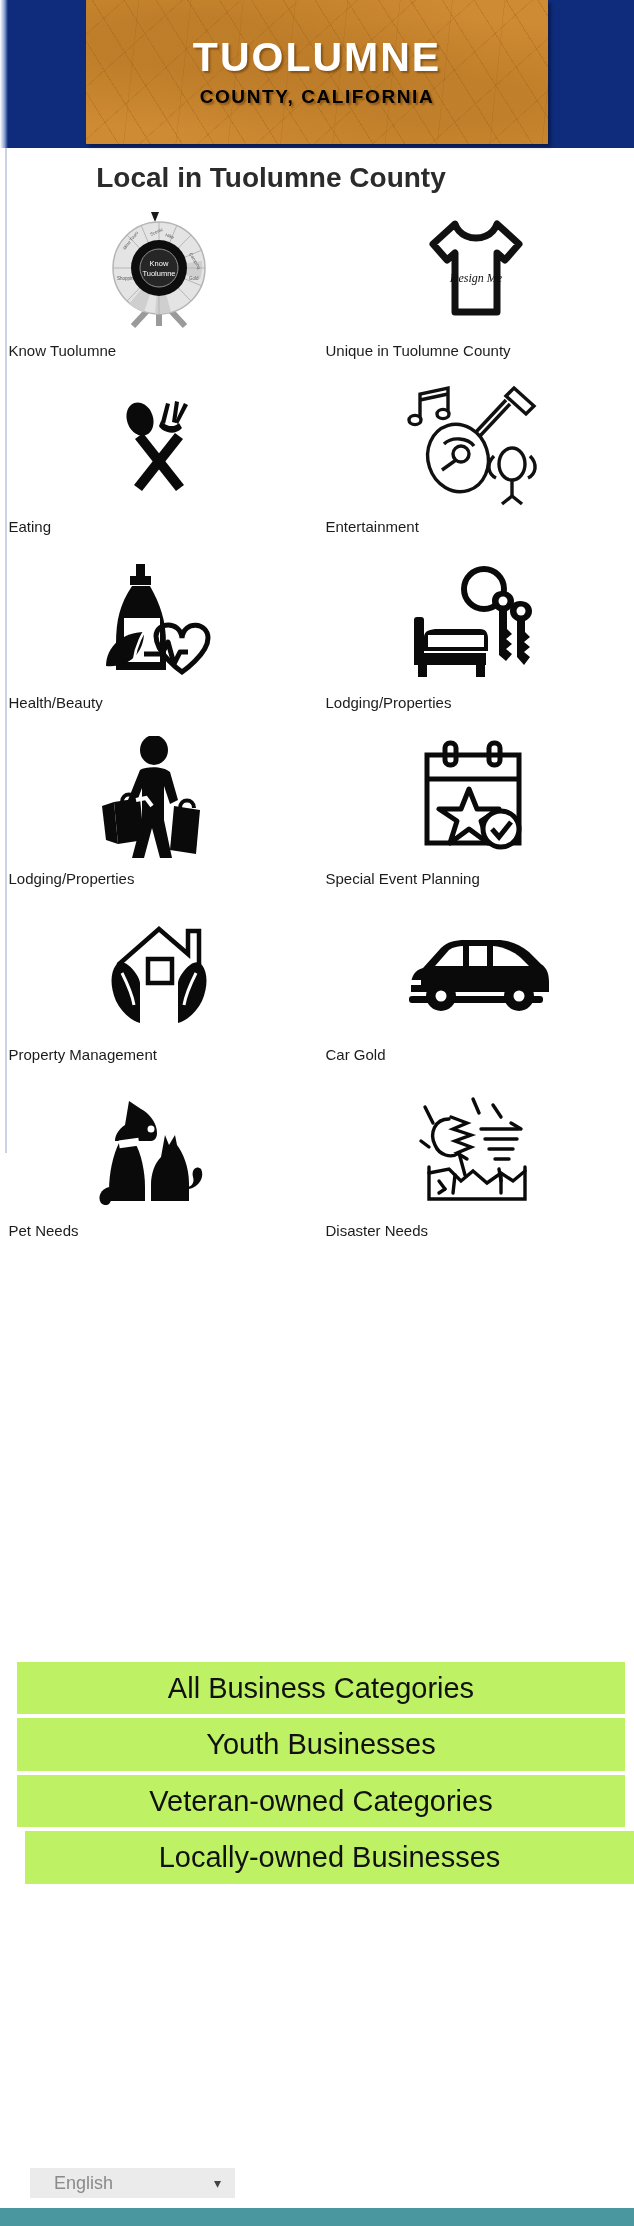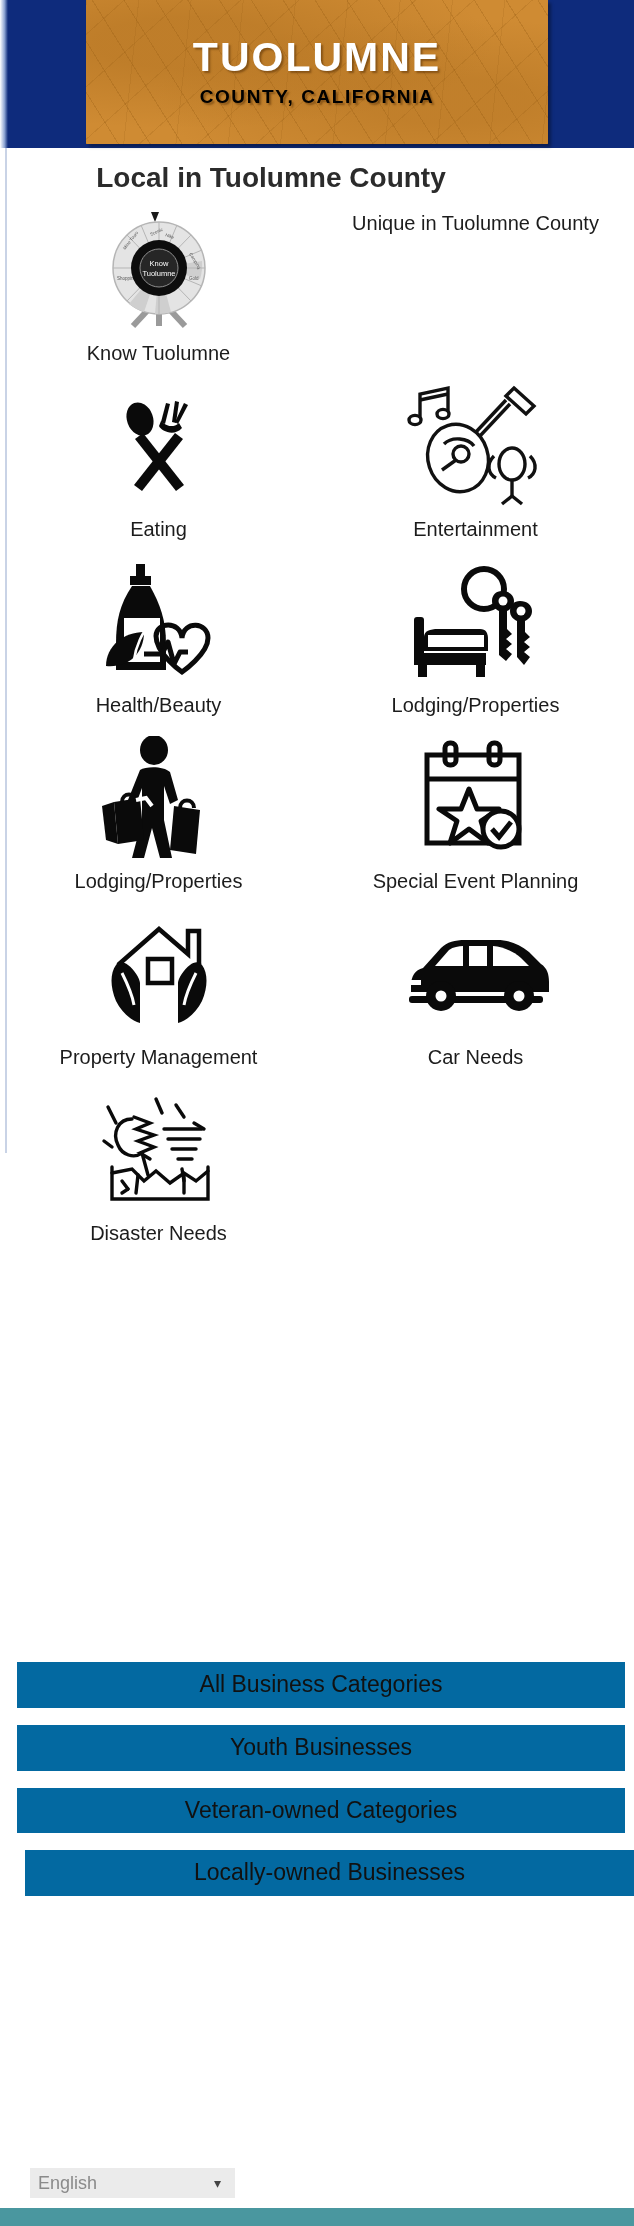--- a/index.html
+++ b/index.html
@@ -79,52 +79,52 @@
     width: 317px;
     display: flex; flex-direction: column;
     align-items: center;
   }
   .cell-icon {
     height: 130px; width: 100%;
     display: flex; align-items: center; justify-content: center;
   }
   .cell-icon svg { display: block; }
   .cell-label {
-    font-size: 20px; color: #1c1c1c;
-    text-align: center; line-height: 1.28;
+    font-size: 15px; color: #1c1c1c;
+    text-align: left; line-height: 1.28;
     width: 300px; padding-top: 6px;
     min-height: 46px;
   }
 
   
   .buttons { position: absolute; left: 0; top: 1662px; width: 634px; }
   .cat-button {
-    background: #0369a1;
+    background: #bef264;
     color: #111111;
-    font-size: 23px;
+    font-size: 29px;
     text-align: center;
     line-height: 1.12;
     padding: 10px 6px;
-    margin-bottom: 17px;
+    margin-bottom: 4px;
     border: none;
     display: block;
   }
   .cat-button.indent-a { margin-left: 17px; width: 608px; }
   .cat-button.indent-b { margin-left: 25px; width: 609px; }
 
   
   .lang-wrap { position: absolute; left: 30px; top: 2168px; }
   .lang-select {
     width: 205px; height: 30px;
     background: #ebebeb;
     border: none;
     color: #8a8a8a;
     font-size: 18px;
     font-family: "Liberation Sans", sans-serif;
-    padding: 0 8px;
+    padding: 0 24px;
     -webkit-appearance: none; appearance: none;
   }
   .lang-wrap .chev {
     position: absolute; right: 14px; top: 7px;
     pointer-events: none; color: #444; font-size: 14px;
   }
 
   
   .footer-bar {
     position: absolute; left: 0; top: 2208px;
@@ -197,20 +197,27 @@
           <circle cx="60" cy="62" r="28" fill="#0d0d0d"></circle>
           <circle cx="60" cy="62" r="19" fill="#262626" stroke="#8e8e8e" stroke-width="1"></circle>
           <text x="60" y="60" text-anchor="middle" fill="#ffffff" font-size="7.5" font-family="Liberation Sans, sans-serif">Know</text>
           <text x="60" y="70" text-anchor="middle" fill="#ffffff" font-size="7.5" font-family="Liberation Sans, sans-serif">Tuolumne</text>
         </svg>
       </div>
       <div class="cell-label">Know Tuolumne</div>
     </div>
 
     <div class="cell">
+      <div class="cell-icon">
+        <svg width="130" height="120" viewBox="0 0 130 120">
+          <path d="M44 14 L22 34 L36 50 L44 43 L44 102 L86 102 L86 43 L94 50 L108 34 L86 14
+                   C86 14 82 28 65 28 C48 28 44 14 44 14 Z" fill="none" stroke="#111" stroke-width="7" stroke-linejoin="round"></path>
+          <text x="65" y="72" text-anchor="middle" fill="#111" font-size="12" font-family="Liberation Serif, serif" font-style="italic">Design Me</text>
+        </svg>
+      </div>
       <div class="cell-label">Unique in Tuolumne County</div>
     </div>
   </div>
 
   <div class="grid-row">
     <div class="cell">
       <div class="cell-icon">
         <svg width="110" height="110" viewBox="0 0 110 110">
           <g fill="#0a0a0a">
             <ellipse cx="36" cy="28" rx="13" ry="17" transform="rotate(-20 36 28)"></ellipse>
@@ -366,25 +373,41 @@
           <circle cx="40" cy="72" r="5.5" fill="#ffffff"></circle>
           <circle cx="118" cy="72" r="5.5" fill="#ffffff"></circle>
           <g fill="#ffffff">
             <path d="M34 42 L48 26 C52 23 58 22 62 22 L62 42 Z"></path>
             <path d="M68 22 L86 22 L86 42 L68 42 Z"></path>
             <path d="M92 22 C102 23 112 27 120 34 L128 42 L92 42 Z"></path>
           </g>
           <rect x="8" y="56" width="12" height="5" fill="#ffffff"></rect>
         </svg>
       </div>
-      <div class="cell-label">Car Needs</div>
-    </div>
-  </div>
-
-  <div class="grid-row">
+      <div class="cell-label">Car Gold</div>
+    </div>
+  </div>
+
+  <div class="grid-row">
+    <div class="cell">
+      <div class="cell-icon">
+        <svg width="140" height="118" viewBox="0 0 140 118">
+          <g fill="#0a0a0a">
+            <path d="M40 10 L36 34 C30 38 26 44 26 50 L62 50 C66 50 68 46 68 42 C68 32 60 22 52 18 Z"></path>
+            <circle cx="62" cy="38" r="3.5" fill="#ffffff"></circle>
+            <path d="M30 52 C24 64 20 82 20 100 L20 110 L56 110 L56 96 C56 80 52 62 46 52 Z"></path>
+            <path d="M20 96 C12 98 8 106 12 112 C16 116 22 114 22 108 Z"></path>
+            <path d="M76 44 L72 66 C66 72 62 82 62 94 L62 110 L100 110 L100 92 C100 76 94 62 88 54 L86 44 L80 54 Z"></path>
+            <path d="M100 98 C110 96 116 86 112 78 C108 74 102 78 104 86 C106 92 102 96 98 96 Z"></path>
+          </g>
+          <rect x="30" y="48" width="20" height="8" fill="#ffffff" transform="rotate(-8 40 52)"></rect>
+        </svg>
+      </div>
+      <div class="cell-label">Pet Needs</div>
+    </div>
 
     <div class="cell">
       <div class="cell-icon">
         <svg width="122" height="122" viewBox="0 0 122 122">
           <g fill="none" stroke="#0a0a0a" stroke-width="3.4" stroke-linecap="round">
             <line x1="10" y1="18" x2="18" y2="34"></line>
             <line x1="6" y1="52" x2="14" y2="58"></line>
             <line x1="58" y1="10" x2="64" y2="24"></line>
             <line x1="78" y1="16" x2="86" y2="28"></line>
             <line x1="96" y1="34" x2="106" y2="40"></line>

